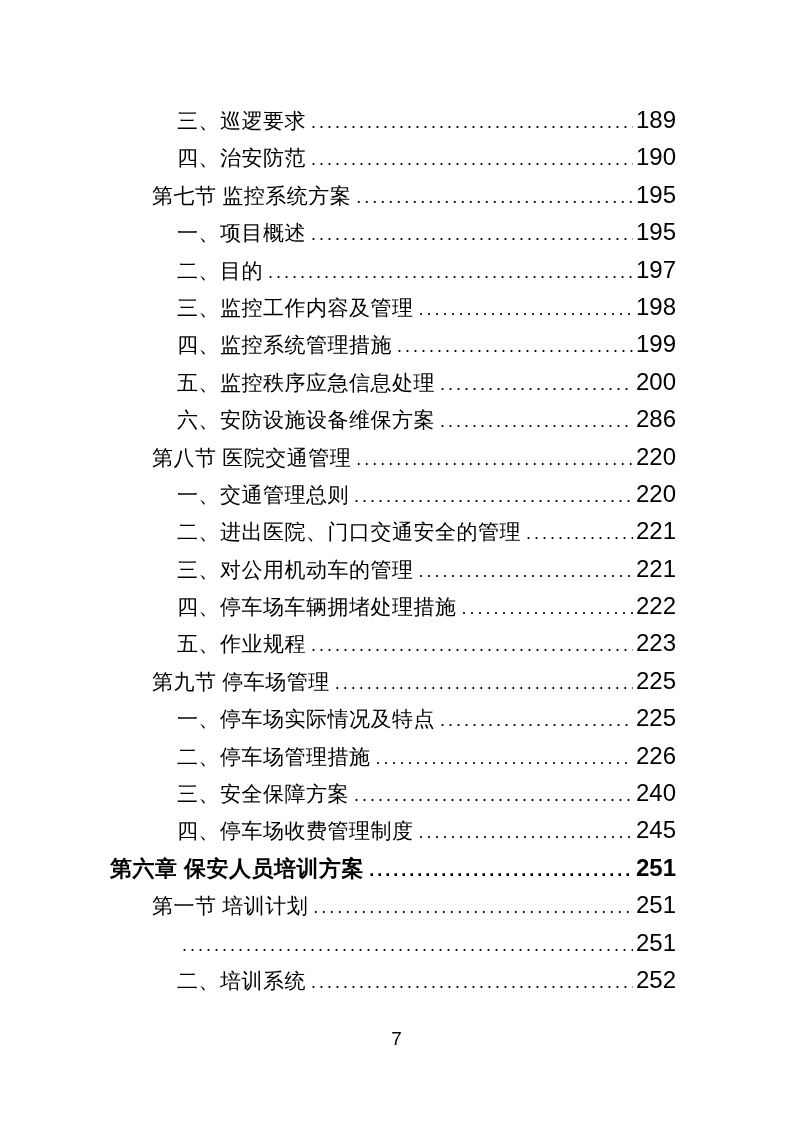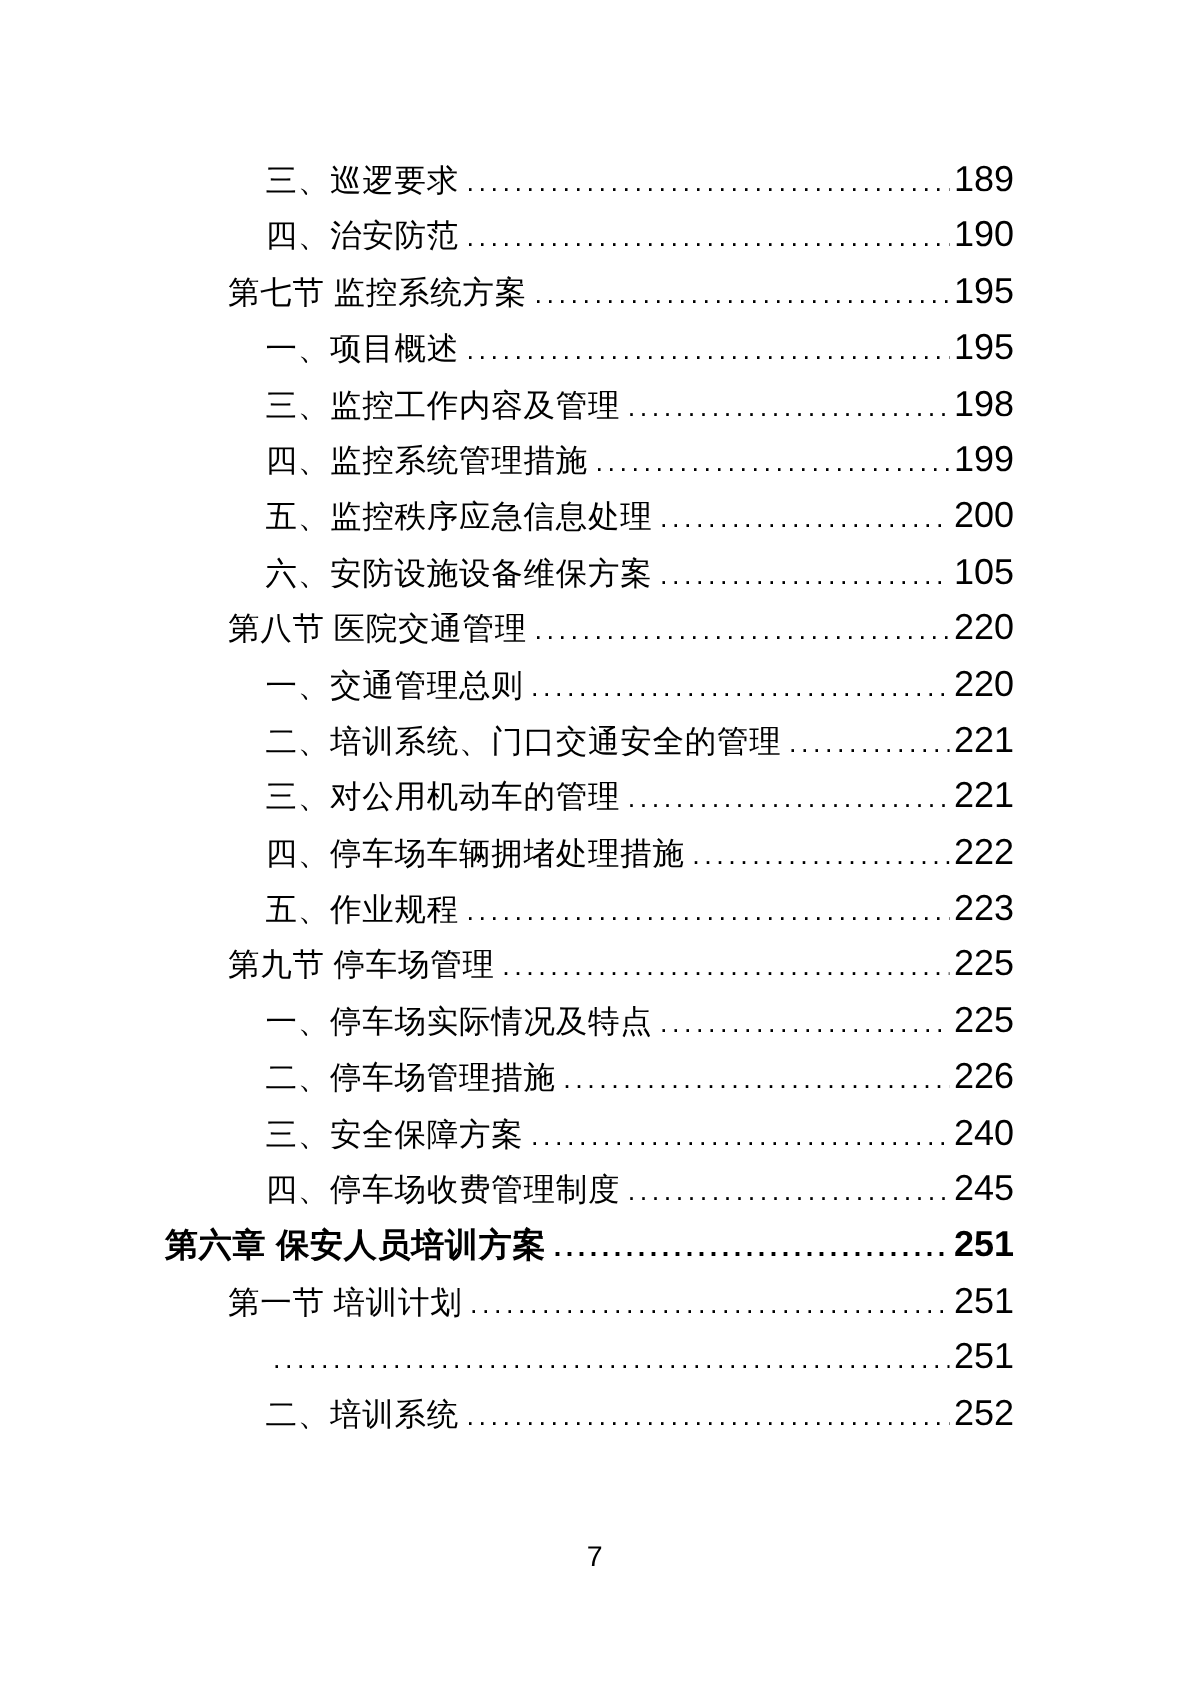--- a/index.html
+++ b/index.html
@@ -97,51 +97,56 @@
       <span class="toc-title">第七节 监控系统方案</span>
       <span class="toc-dots"></span>
       <span class="toc-page">195</span>
     </div>
       <div class="toc-row level-item">
       <span class="toc-title">一、项目概述</span>
       <span class="toc-dots"></span>
       <span class="toc-page">195</span>
     </div>
       <div class="toc-row level-item">
+      <span class="toc-title">二、目的</span>
+      <span class="toc-dots"></span>
+      <span class="toc-page">197</span>
+    </div>
+      <div class="toc-row level-item">
       <span class="toc-title">三、监控工作内容及管理</span>
       <span class="toc-dots"></span>
       <span class="toc-page">198</span>
     </div>
       <div class="toc-row level-item">
       <span class="toc-title">四、监控系统管理措施</span>
       <span class="toc-dots"></span>
       <span class="toc-page">199</span>
     </div>
       <div class="toc-row level-item">
       <span class="toc-title">五、监控秩序应急信息处理</span>
       <span class="toc-dots"></span>
       <span class="toc-page">200</span>
     </div>
       <div class="toc-row level-item">
       <span class="toc-title">六、安防设施设备维保方案</span>
       <span class="toc-dots"></span>
-      <span class="toc-page">105</span>
+      <span class="toc-page">286</span>
     </div>
       <div class="toc-row level-section">
       <span class="toc-title">第八节 医院交通管理</span>
       <span class="toc-dots"></span>
       <span class="toc-page">220</span>
     </div>
       <div class="toc-row level-item">
       <span class="toc-title">一、交通管理总则</span>
       <span class="toc-dots"></span>
       <span class="toc-page">220</span>
     </div>
       <div class="toc-row level-item">
-      <span class="toc-title">二、培训系统、门口交通安全的管理</span>
+      <span class="toc-title">二、进出医院、门口交通安全的管理</span>
       <span class="toc-dots"></span>
       <span class="toc-page">221</span>
     </div>
       <div class="toc-row level-item">
       <span class="toc-title">三、对公用机动车的管理</span>
       <span class="toc-dots"></span>
       <span class="toc-page">221</span>
     </div>
       <div class="toc-row level-item">
       <span class="toc-title">四、停车场车辆拥堵处理措施</span>

